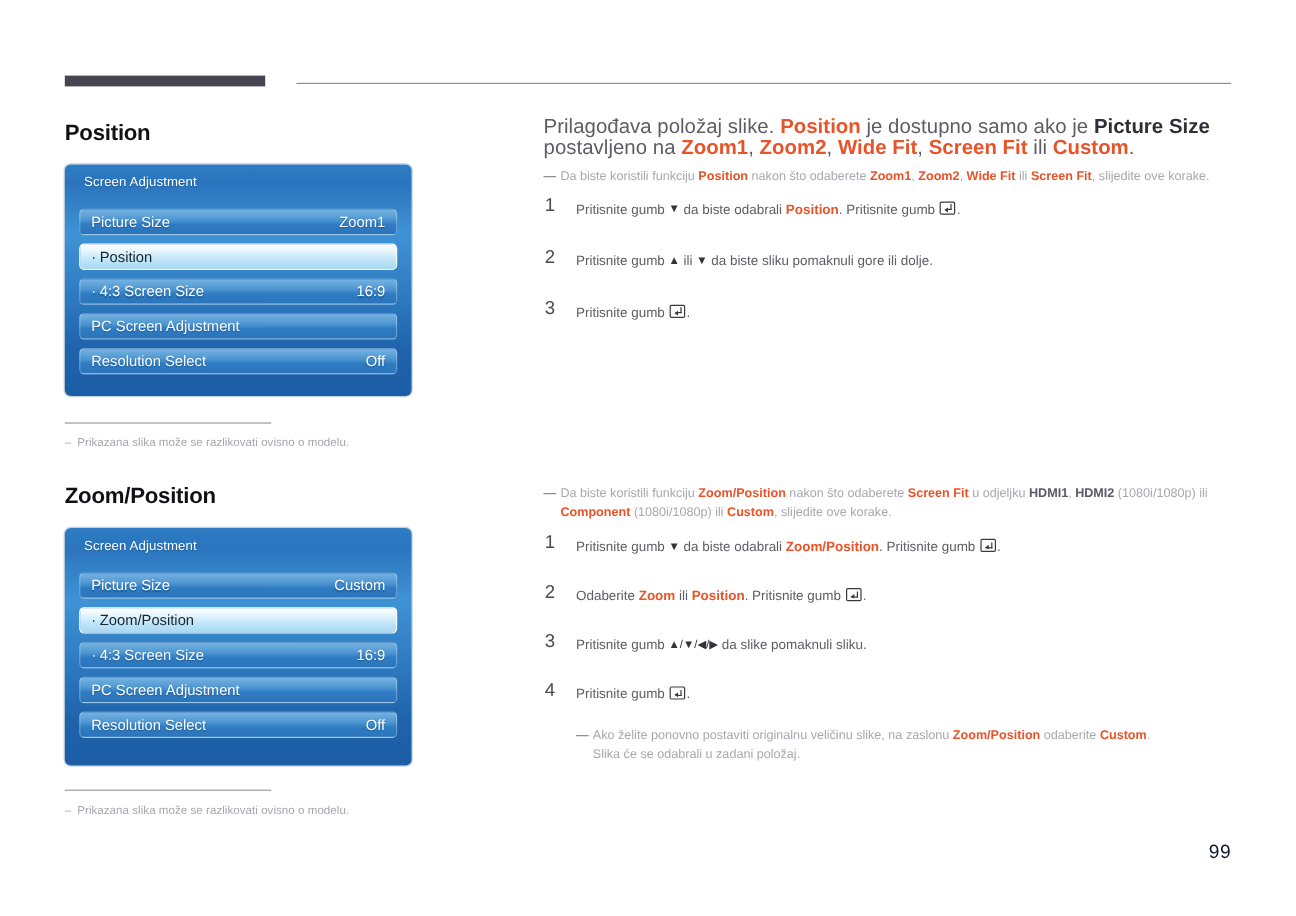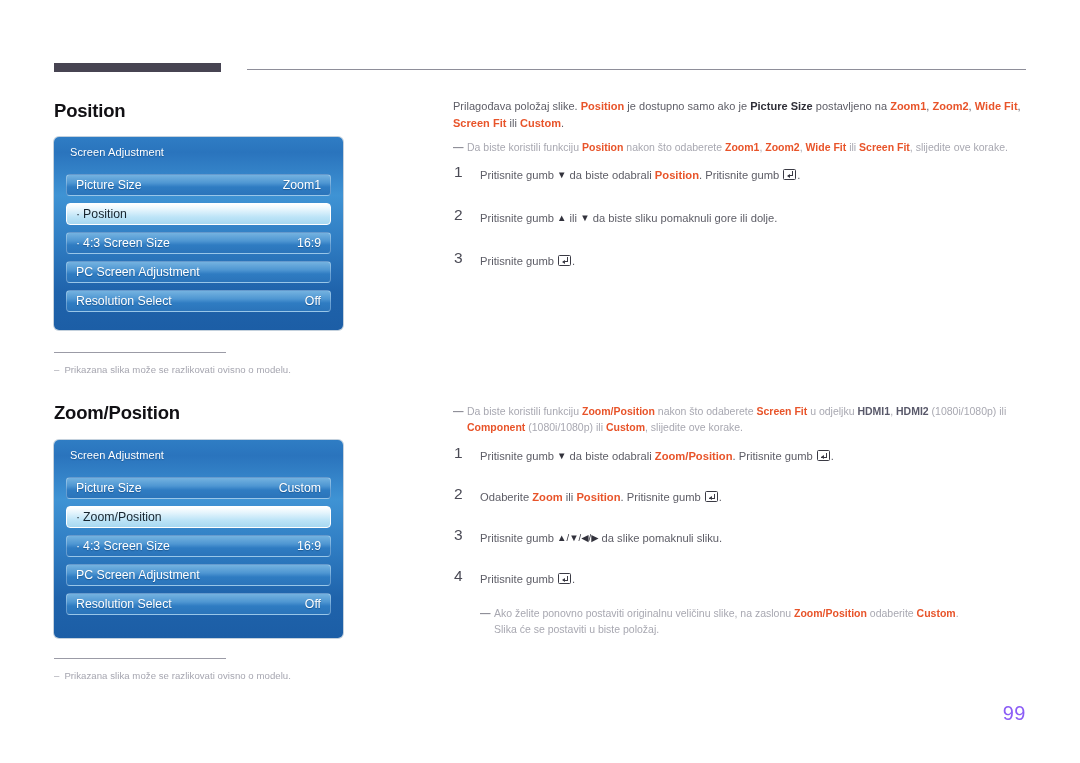--- a/index.html
+++ b/index.html
@@ -120,21 +120,21 @@
   }
   .note-block .note .dash { margin-right: 5px; }
 
   
   .body-col {
     position: absolute;
     left: 453px; top: 98px;
     width: 575px;
   }
   .para {
-    font-size: 11px;
+    font-size: 17px;
     line-height: 16.5px;
     color: #5d5d66;
     letter-spacing: 0.02px;
   }
   b.kw { color: #e8542a; font-weight: bold; }
   b.kwd { color: #2f2f38; font-weight: bold; }
 
   .tipline {
     position: relative;
     font-size: 10.5px;
@@ -216,22 +216,22 @@
     border-top: 2.6px solid transparent;
     border-bottom: 2.6px solid transparent;
     border-right: 3.2px solid #3a3a44;
   }
   .arrowglyph { color: #32323c; font-size: 9.5px; vertical-align: 1px; }
 
   
   .page-number {
     position: absolute;
     right: 54px; top: 702px;
-    font-size: 20px;
-    color: #8b5cf6;
+    font-size: 16px;
+    color: #0f172a;
     letter-spacing: 0.5px;
   }
 </style>
 </head>
 <body>
 
 <div class="page">
 
   <div class="header-rule">
     <div class="bar"></div>
@@ -351,20 +351,20 @@
       </div>
 
       <div class="step" style="margin-bottom:20px;">
         <span class="num">3</span><span>Pritisnite gumb </span><span class="arrowglyph">▲/▼/◀/▶</span><span> da slike pomaknuli sliku.</span>
       </div>
 
       <div class="step" style="margin-bottom:0;">
         <span class="num">4</span><span>Pritisnite gumb </span><span class="enterkey"></span><span>.</span>
       </div>
 
-      <div class="substep-note" style="margin-top:14px;"><span class="emdash">—</span><span>Ako želite ponovno postaviti originalnu veličinu slike, na zaslonu </span><b class="kw">Zoom/Position</b><span> odaberite </span><b class="kw">Custom</b><span>.</span><br><span>Slika će se postaviti u biste položaj.</span></div>
+      <div class="substep-note" style="margin-top:14px;"><span class="emdash">—</span><span>Ako želite ponovno postaviti originalnu veličinu slike, na zaslonu </span><b class="kw">Zoom/Position</b><span> odaberite </span><b class="kw">Custom</b><span>.</span><br><span>Slika će se odabrali u zadani položaj.</span></div>
 
     </div>
   </div>
 
   <div class="page-number">99</div>
 
 </div>
 
 </body></html>

